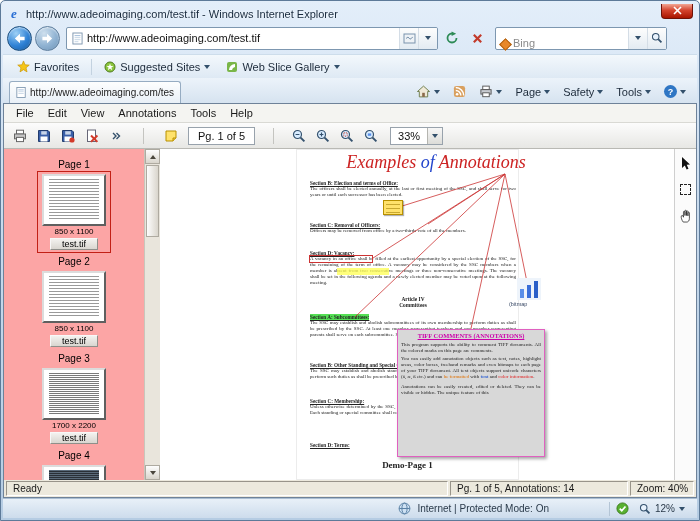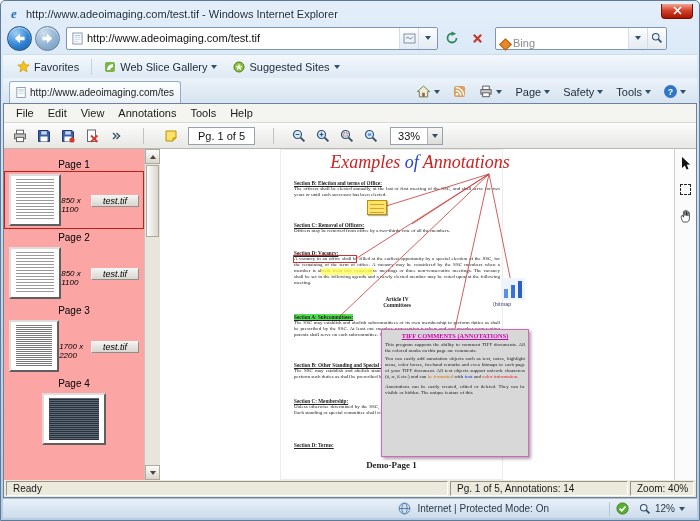--- a/index.html
+++ b/index.html
@@ -72,40 +72,40 @@
   .zoomcombo { display:flex; align-items:stretch; border:1px solid #98a2ac; background:#fff; height:18px; margin-left:6px; }
   .zoomcombo .val { padding:2px 7px; font-size:11px; color:#111; }
   .zoomcombo .dd { width:15px; display:flex; align-items:center; justify-content:center;
     background:linear-gradient(#f7f7f7,#dcdcd8); border-left:1px solid #b5b5b0; }
 
   
   .content { flex:1; display:flex; min-height:0; }
   .thumbpanel { width:140px; background:#fca5a5; padding-top:10px; overflow:hidden; }
   .thumbitem { display:flex; flex-direction:column; align-items:center; margin-bottom:3px; }
   .tlabel { font-size:10px; color:#000; height:12px; }
-  .tbody { display:flex; flex-direction:row; align-items:center; padding:2px 4px 2px 4px; border:1px solid transparent;font-style:italic; }
+  .tbody { display:flex; flex-direction:column; align-items:center; padding:2px 4px 2px 4px; border:1px solid transparent; }
   .thumbitem.selected .tbody { border-color:#c22016; }
   .tframe { width:64px; height:52px; background:#fff; border:2px solid; border-color:#dcdcdc #5f5f5f #5f5f5f #dcdcdc; padding:3px 5px; }
   .timg { width:100%; height:100%; background:repeating-linear-gradient(180deg,#9a9a9a 0 1px,transparent 1px 3px); }
   .timg.dense { background:repeating-linear-gradient(180deg,#7a7a7a 0 1px,transparent 1px 2px); }
   .timg.dark { background:#2a3038 repeating-linear-gradient(180deg,#5a6a7a 0 1px,transparent 1px 2px); }
   .tsize { font-size:8px; color:#000; height:10px; margin-top:1px; }
   .tfile { font-size:9px; color:#000; background:linear-gradient(#f3f2ef,#d9d6d0); border:1px solid #8f8f8a;
     border-top-color:#f8f8f8; border-left-color:#f8f8f8; padding:0 11px; margin-top:1px; height:12px; line-height:11px; }
 
   .vscroll { width:16px; background:#e9e5dc; border-left:1px solid #c9c5bb; display:flex; flex-direction:column; }
   .sbtn { height:15px; background:linear-gradient(#fdfdfd,#d9d5cc); border:1px solid #aeaaa0;
     display:flex; align-items:center; justify-content:center; }
   .tri-up { width:0;height:0;border-left:3px solid transparent;border-right:3px solid transparent;border-bottom:4px solid #4a463c; }
   .tri-dn { width:0;height:0;border-left:3px solid transparent;border-right:3px solid transparent;border-top:4px solid #4a463c; }
   .sthumb { height:72px; margin:1px; background:linear-gradient(90deg,#fdfdfd,#d9d5cc); border:1px solid #aeaaa0; }
   .strack { flex:1; }
 
   .viewer { flex:1; position:relative; background:#fff; overflow:hidden; }
-  .page { position:absolute; left:120px; top:0; width:223px; height:331px; background:#fff;
+  .page { position:absolute; left:136px; top:0; width:223px; height:331px; background:#fff;
     border:1px solid #ececec; font-family:"Liberation Serif",serif; color:#222; }
   .doc-title { position:absolute; top:2px; left:24px; width:230px; text-align:center;
     font:italic 18px "Liberation Serif",serif; white-space:nowrap; }
   .sec { position:absolute; left:13px; width:206px; font-size:5px; line-height:1.2; text-align:justify; }
   .sec .head { display:block; font-size:5.2px; font-weight:bold; text-decoration:underline; text-align:left; }
   .sec.article { text-align:center; font-weight:bold; font-size:5.4px; }
   .hl-green { background:#55e055; }
   .ann-lines { position:absolute; left:0; top:0; pointer-events:none; }
   .sticky-note { position:absolute; left:86px; top:50px; width:20px; height:15px;
     background:#ffe26b; border:1px solid #b89000; box-shadow:1px 1px 1px rgba(0,0,0,.3); }
@@ -223,32 +223,32 @@
   <div class="favbar">
     <div class="fav-btn">
       <svg width="13" height="13" viewBox="0 0 14 14">
           <path d="M7 1 L8.7 5.2 L13.2 5.5 L9.7 8.4 L10.8 12.8 L7 10.4 L3.2 12.8 L4.3 8.4 L0.8 5.5 L5.3 5.2 Z" fill="#f5c518" stroke="#c89400" stroke-width="0.7"></path>
         </svg>
       <span>Favorites</span>
     </div>
     <div class="fav-sep"></div>
     <div class="fav-btn">
       <svg width="12" height="12" viewBox="0 0 12 12">
+          <circle cx="6" cy="6" r="5" fill="#8cc63f" stroke="#4f7a1e"></circle>
+          <path d="M6 2.5 L6.9 5 L9.5 5 L7.4 6.6 L8.2 9.2 L6 7.6 L3.8 9.2 L4.6 6.6 L2.5 5 L5.1 5 Z" fill="#fff"></path>
+        </svg>
+      <span>Suggested Sites</span>
+      <span class="caret"></span>
+    </div>
+    <div class="fav-btn">
+      <svg width="12" height="12" viewBox="0 0 12 12">
           <rect x="1" y="1" width="10" height="10" rx="2" fill="#7ab648"></rect>
           <path d="M3 9 A6 6 0 0 1 9 3 L9 6 A3.5 3.5 0 0 0 6 9 Z" fill="#fff"></path>
         </svg>
       <span>Web Slice Gallery</span>
-      <span class="caret"></span>
-    </div>
-    <div class="fav-btn">
-      <svg width="12" height="12" viewBox="0 0 12 12">
-          <circle cx="6" cy="6" r="5" fill="#8cc63f" stroke="#4f7a1e"></circle>
-          <path d="M6 2.5 L6.9 5 L9.5 5 L7.4 6.6 L8.2 9.2 L6 7.6 L3.8 9.2 L4.6 6.6 L2.5 5 L5.1 5 Z" fill="#fff"></path>
-        </svg>
-      <span>Suggested Sites</span>
       <span class="caret"></span>
     </div>
   </div>
 
   <div class="tabbar">
     <div class="tab">
       <svg width="11" height="13" viewBox="0 0 12 14">
           <rect x="1" y="1" width="10" height="12" fill="#fff" stroke="#7a93ad"></rect>
           <rect x="2.8" y="3.4" width="6.4" height="1" fill="#9ab6d6"></rect>
           <rect x="2.8" y="5.6" width="6.4" height="1" fill="#c4d4e4"></rect>

